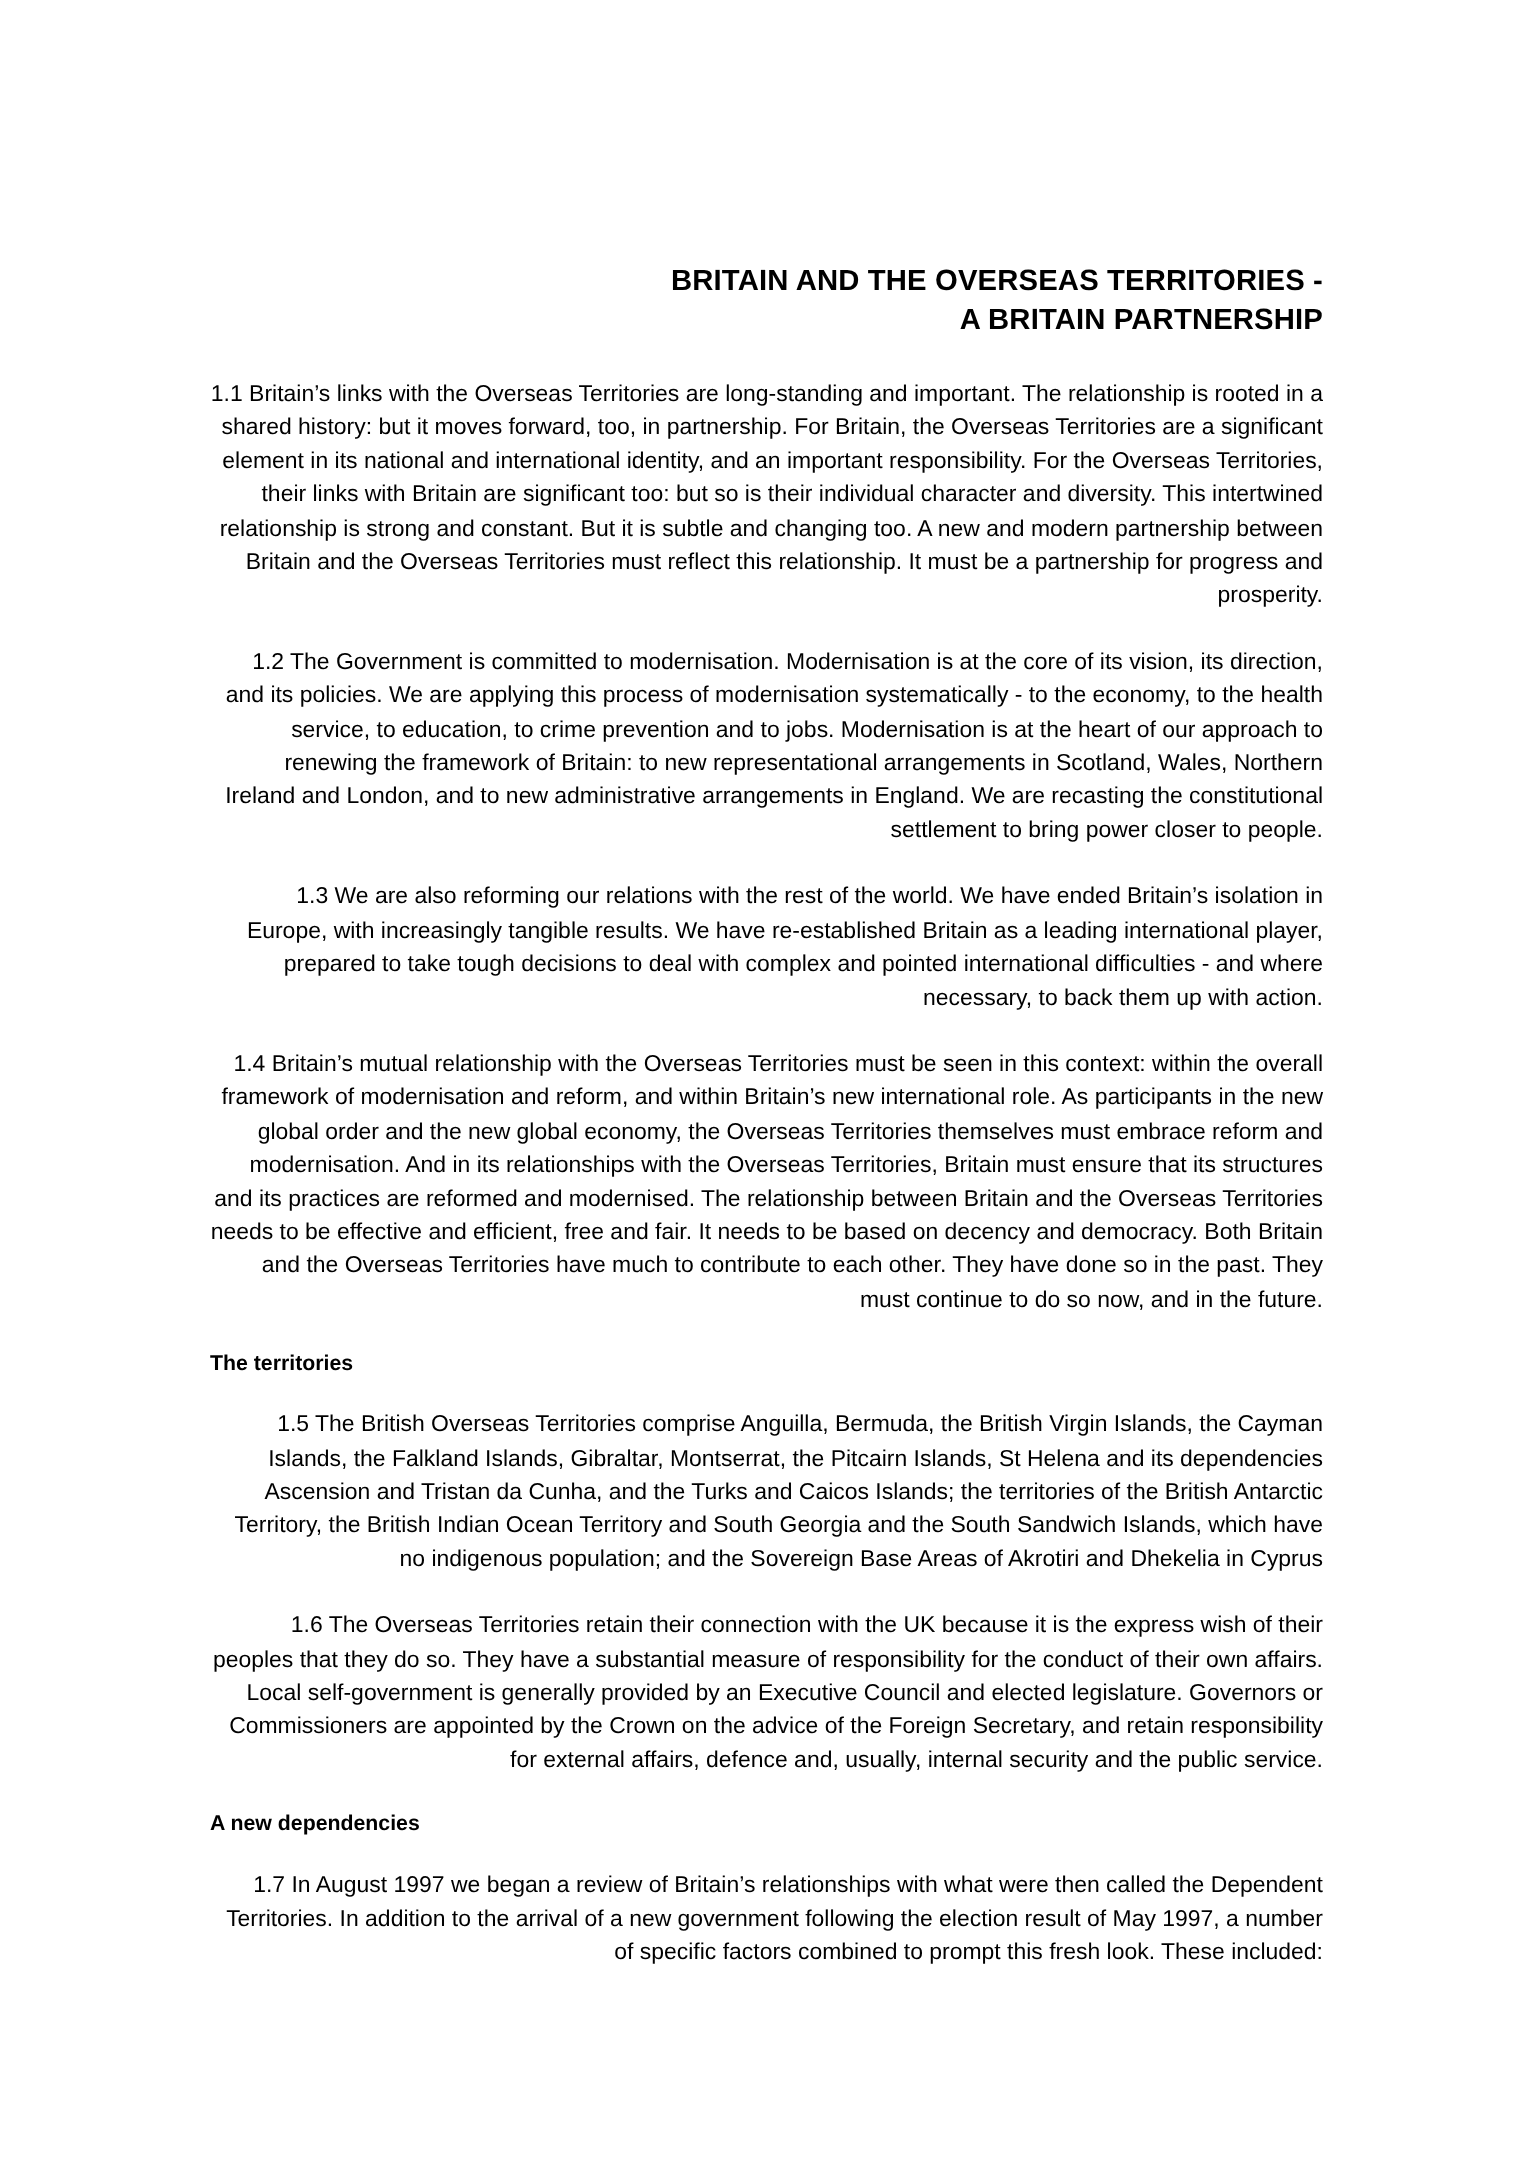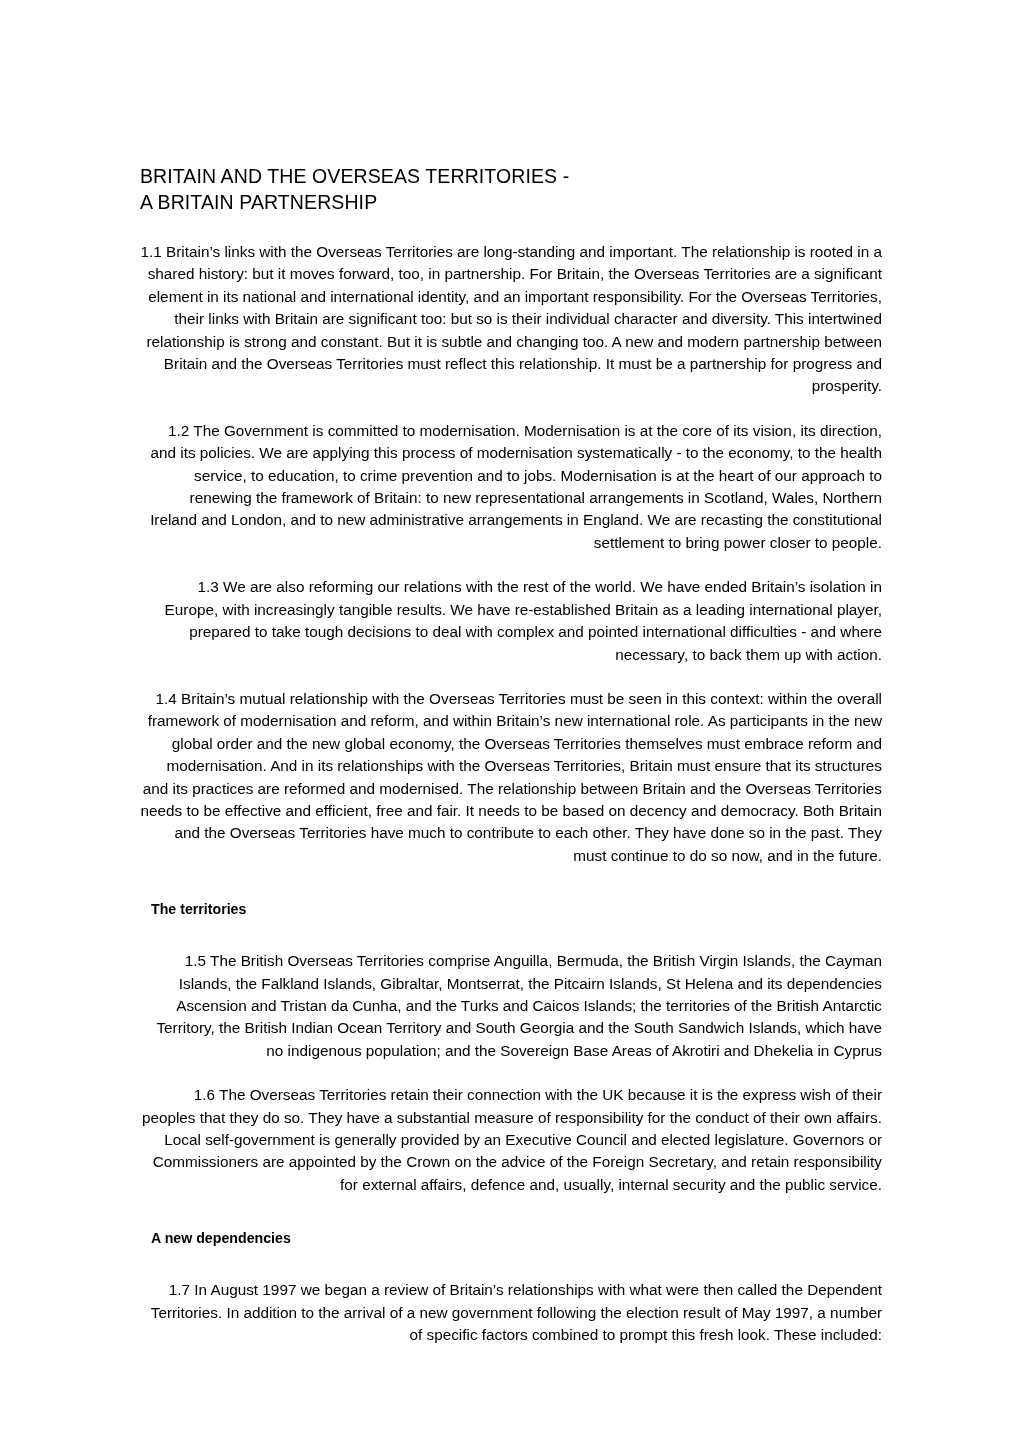--- a/index.html
+++ b/index.html
@@ -22,44 +22,45 @@
   }
   .content {
     position: absolute;
     left: 140px;
     top: 163px;
     width: 742px;
   }
   h1.doc-title {
     font-size: 19.5px;
     line-height: 26px;
-    font-weight: normal;
-    margin: 0 0 0 0;
+    font-weight: bold;
+    margin: 11px 0 0 0;
     letter-spacing: 0.1px;
+    text-align: right;
   }
   h1.doc-title .line {
     display: block;
   }
   p.para {
     font-size: 15.3px;
     line-height: 22.4px;
     margin: 0;
     text-align: right;
   }
   .spacer-before-first {
     height: 26px;
   }
   .para-gap {
     height: 22px;
   }
   h2.subhead {
     font-size: 14.2px;
     line-height: 20px;
     font-weight: bold;
-    margin: 11px;
+    margin: 0;
   }
   .sub-gap-before {
     height: 21px;
   }
   .sub-gap-after {
     height: 20px;
   }
 </style>
 </head>
 <body>

